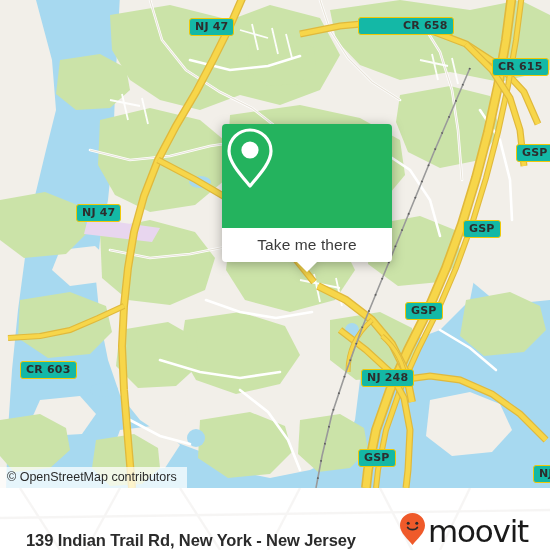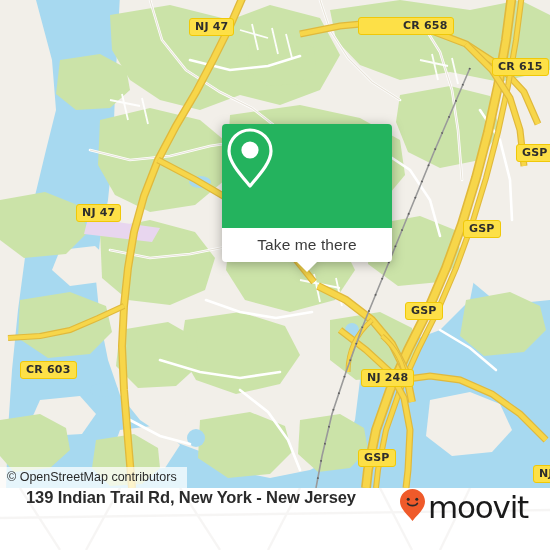--- a/index.html
+++ b/index.html
@@ -13,21 +13,21 @@
   
   .map{
     position:absolute;left:0;top:0;width:550px;height:488px;
     background:#a7d9f0;overflow:hidden;
   }
   .map svg{position:absolute;left:0;top:0;}
 
   
   .shield{
     position:absolute;
-    background:#fde047;
+    background:#14b8a6;
     border:1.6px solid #f0c808;
     border-radius:3px;
     color:#2d2d2d;
     font-family:"DejaVu Sans", sans-serif;
     font-size:11px;
     font-weight:bold;
     letter-spacing:0.2px;
     padding:1px 5px 2px 5px;
     line-height:13px;
     white-space:nowrap;
@@ -79,21 +79,21 @@
     width:0;height:0;
     border-left:11px solid transparent;
     border-right:11px solid transparent;
     border-top:11px solid #ffffff;
   }
 
   
   .footer{
     position:absolute;left:0;top:488px;width:550px;height:62px;
     background:#ffffff;
-    display:flex;align-items:flex-start;
+    display:flex;align-items:flex-end;
     box-sizing:border-box;
     padding:0 22px 0 26px;
     overflow:hidden;
   }
   .footer .ghost{
     position:absolute;left:0;top:0;width:550px;height:62px;
     opacity:0.5;
   }
   .footer-addr{
     position:relative;

